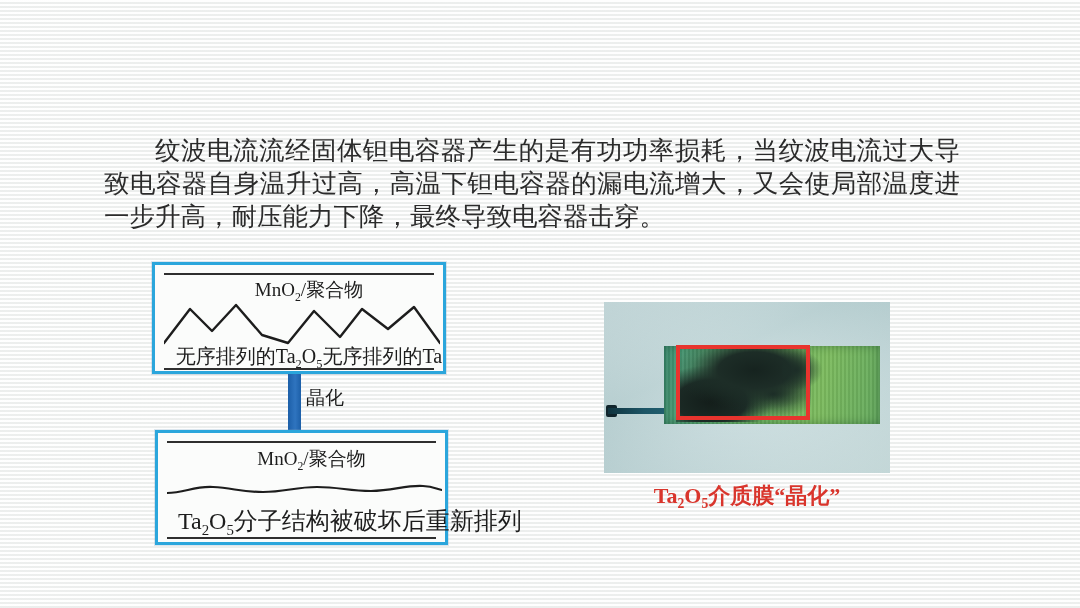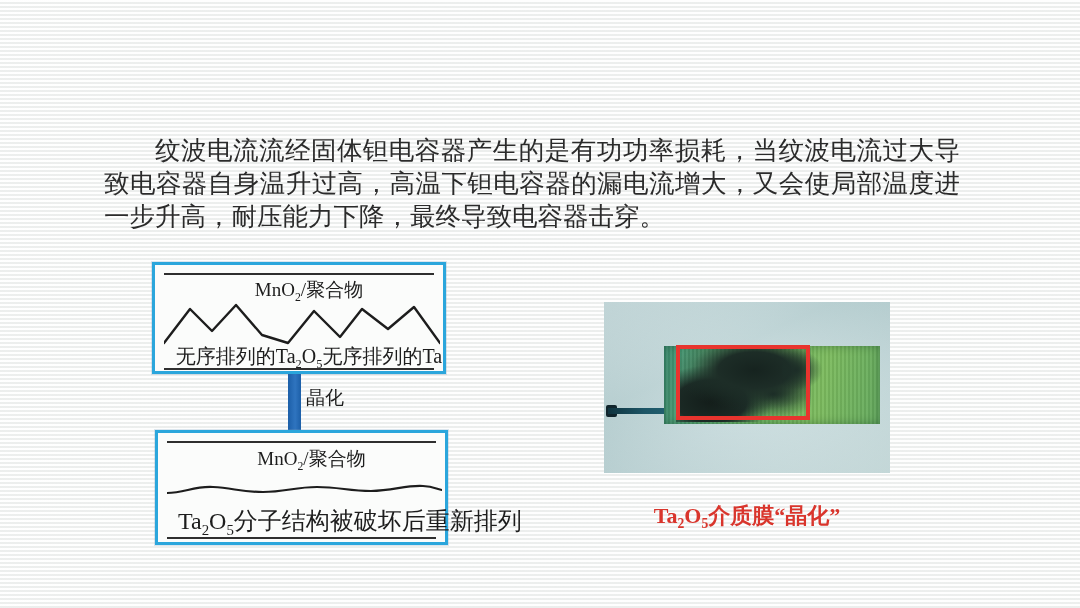--- a/index.html
+++ b/index.html
@@ -138,21 +138,20 @@
     position:absolute;left:72px;top:43px;width:134px;height:75px;
     border:4px solid #e8342e;
     box-sizing:border-box;
   }
   #caption{
     position:absolute;left:604px;top:481px;width:286px;
     text-align:center;
     font-family:"Liberation Serif","DejaVu Serif",serif;
     font-size:22px;font-weight:bold;color:#d9352c;
     white-space:nowrap;
-    margin-top:20px;
   }
   #caption sub{font-size:.62em;}
 </style>
 </head>
 <body>
 
 <div id="slide">
 
 
   <p id="para">纹波电流流经固体钽电容器产生的是有功功率损耗，当纹波电流过大导致电容器自身温升过高，高温下钽电容器的漏电流增大，又会使局部温度进一步升高，耐压能力下降，最终导致电容器击穿。</p>

